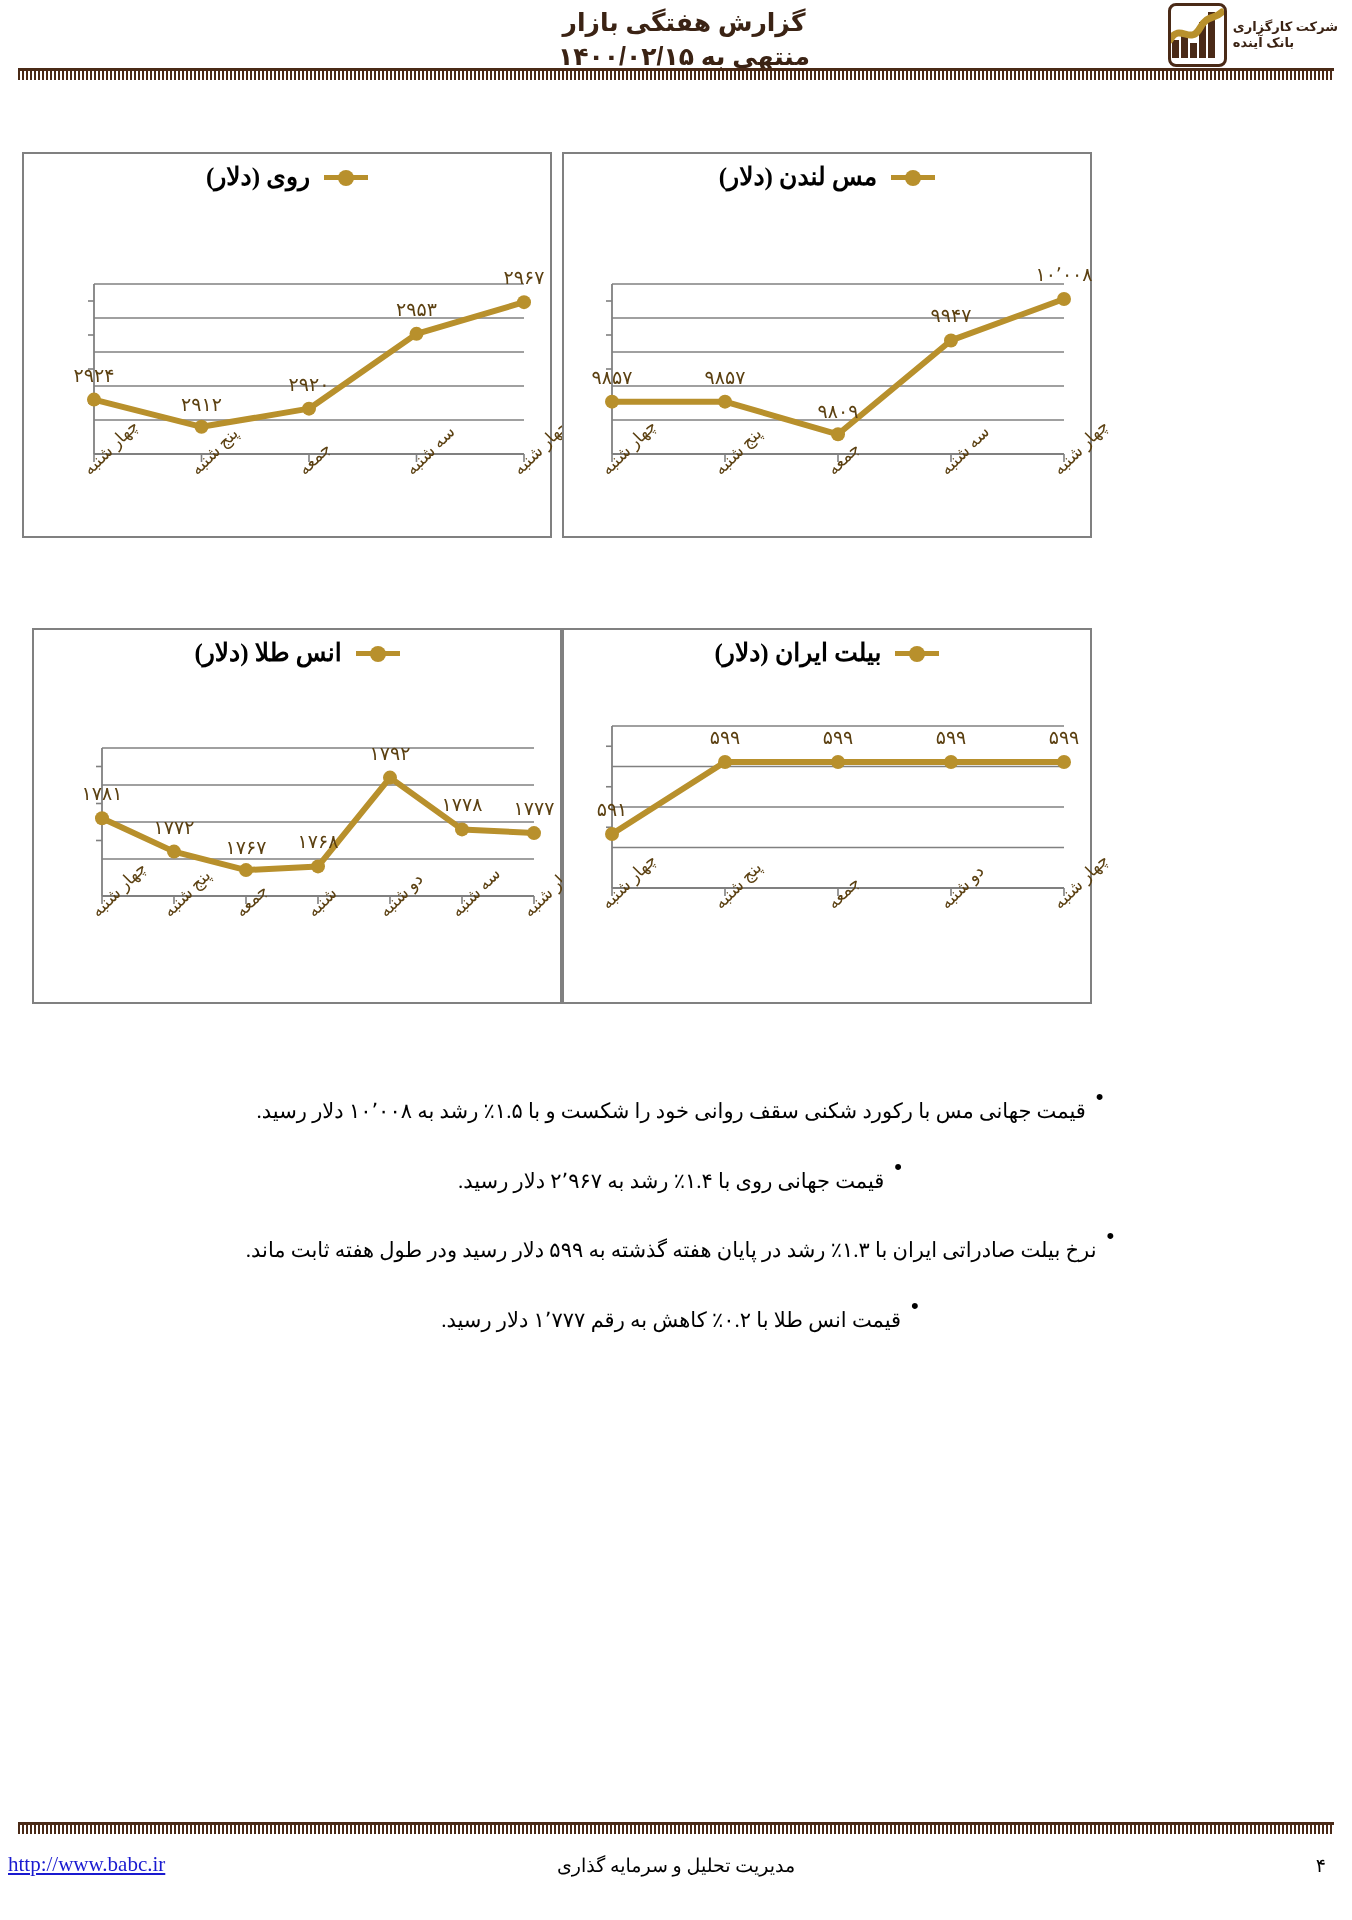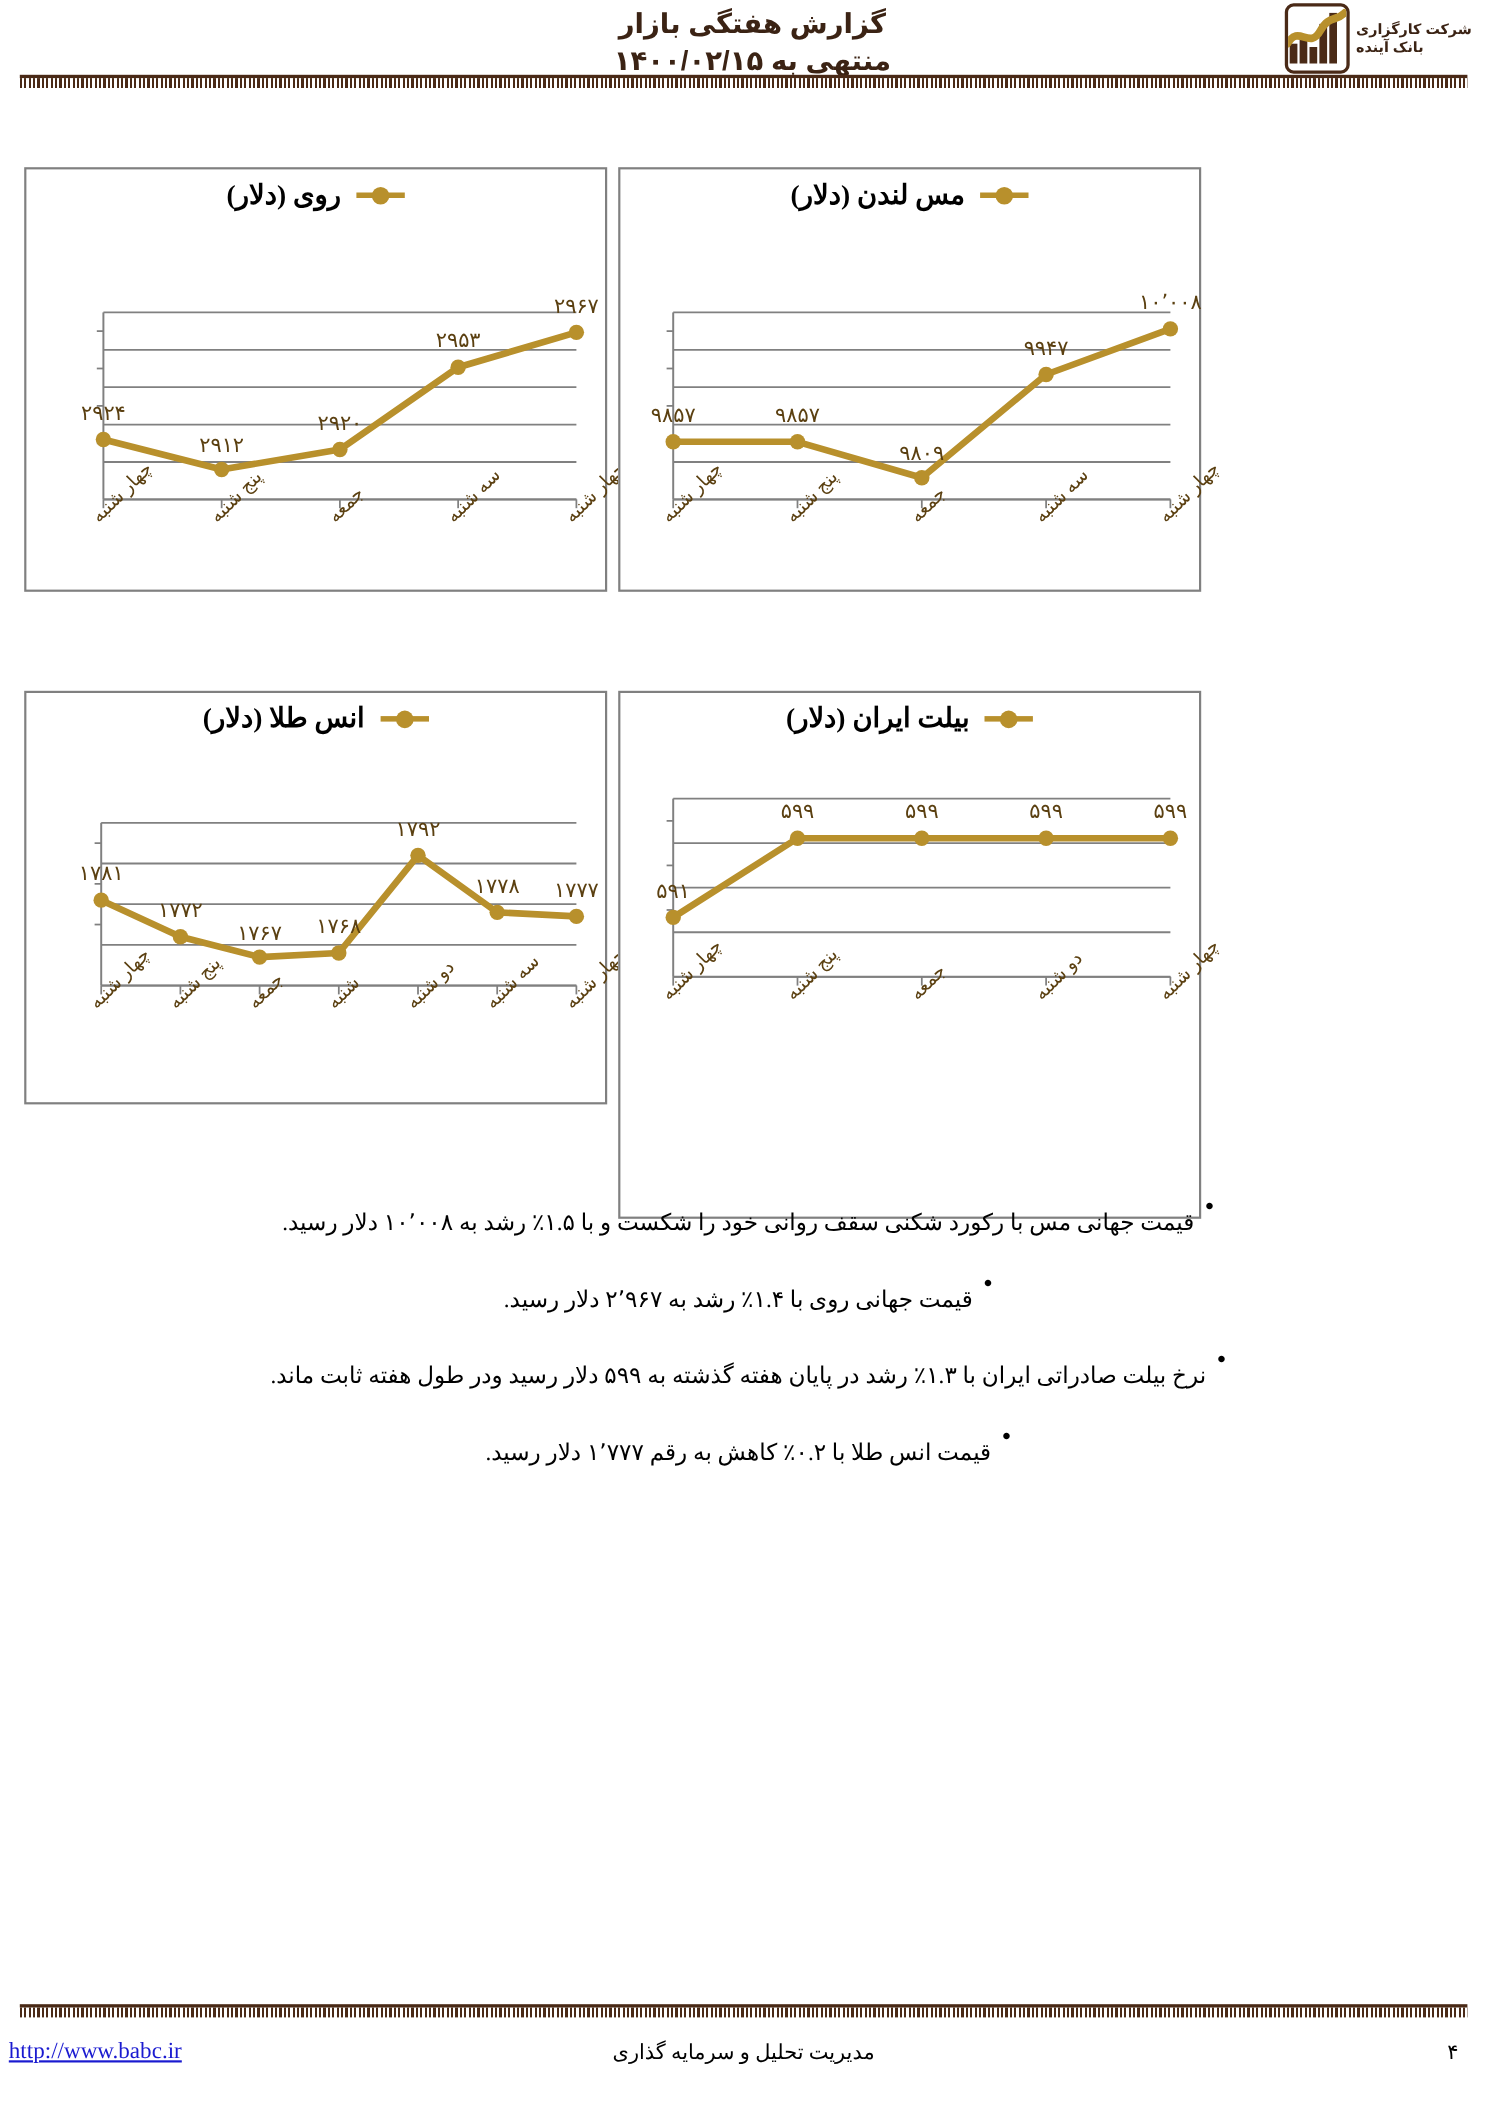--- a/index.html
+++ b/index.html
@@ -20,22 +20,22 @@
   .rule{position:absolute;left:18px;right:18px;height:9px;background:
       repeating-linear-gradient(90deg,#4a2a17 0 2px,#ffffff 2px 4px);
       border-top:3px solid #4a2a17;}
   .rule.top{top:68px;}
   .rule.bottom{top:1822px;}
 
   
   .panel{position:absolute;border:2px solid #808080;background:#fff;box-sizing:border-box;}
   #panel-zinc   {left:22px; top:152px; width:530px;height:386px;}
   #panel-copper {left:562px;top:152px; width:530px;height:386px;}
-  #panel-gold   {left:22px; top:628px; width:530px;height:376px;}
-  #panel-billet {left:562px;top:628px; width:530px;height:480px;}
+  #panel-gold   {left:32px; top:628px; width:530px;height:376px;}
+  #panel-billet {left:562px;top:628px; width:530px;height:376px;}
 
   .legend{position:absolute;left:0;right:0;top:8px;display:flex;justify-content:center;
           align-items:center;gap:14px;direction:rtl;}
   .legend-title{font-size:25px;font-weight:bold;color:#000;font-family:"Liberation Serif","DejaVu Serif",serif;}
   .legend-marker{display:inline-block;position:relative;width:44px;height:14px;}
   .legend-marker::before{content:"";position:absolute;left:0;top:5px;width:44px;height:5px;background:#b8902c;}
   .legend-marker::after{content:"";position:absolute;left:14px;top:0;width:16px;height:16px;border-radius:50%;background:#b8902c;}
 
   .plot{position:absolute;}
   .plot svg{display:block;overflow:visible;}

